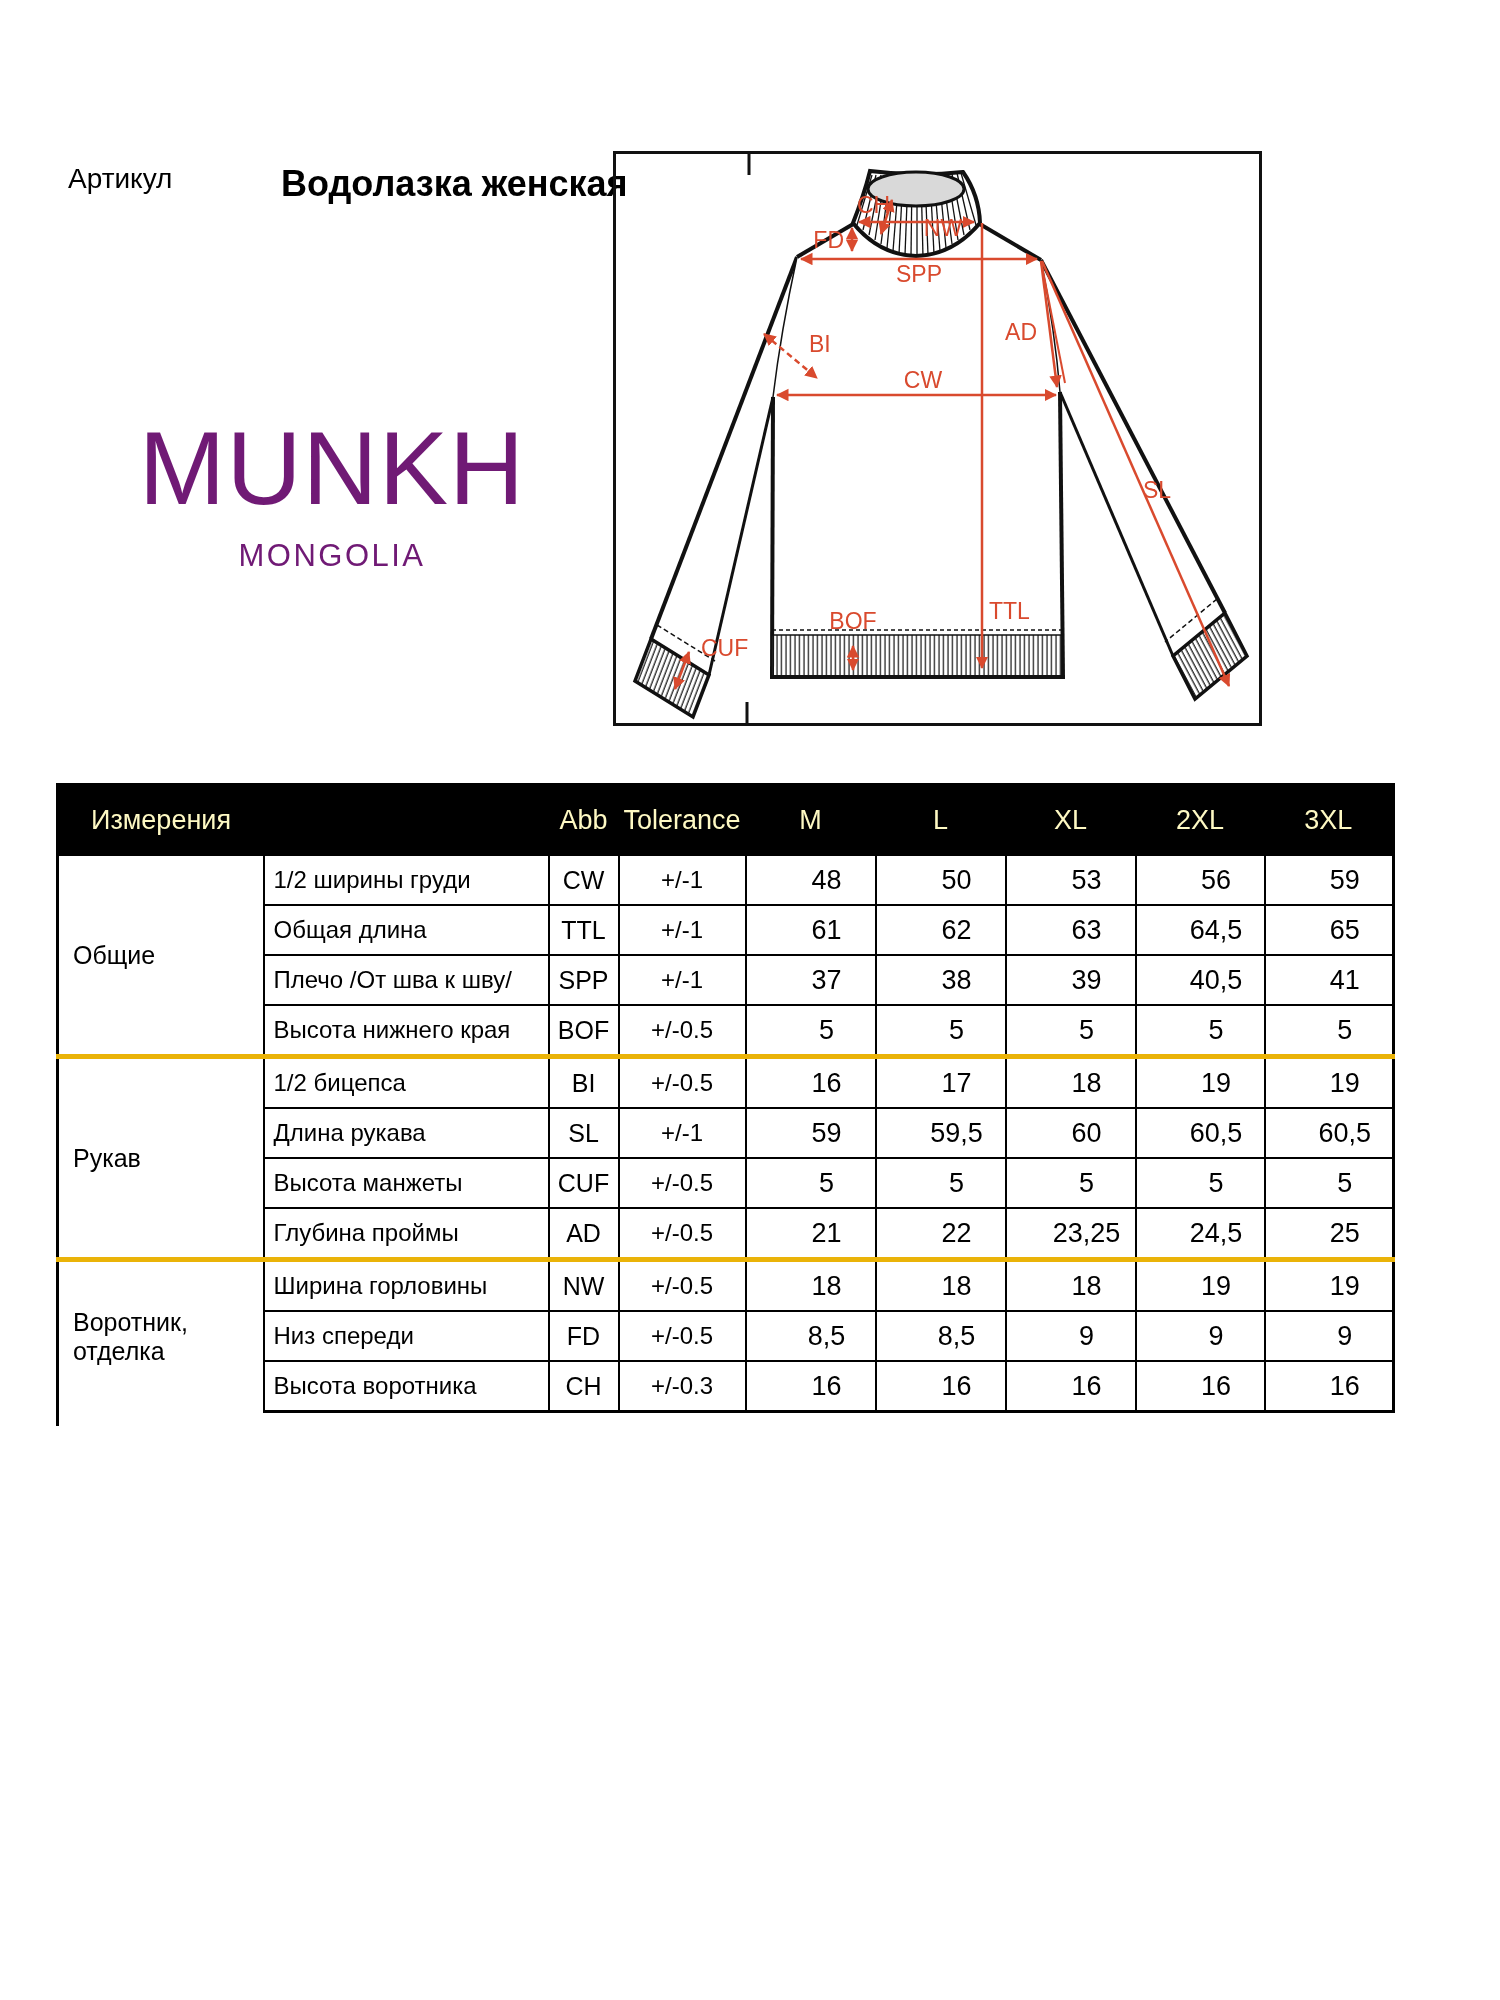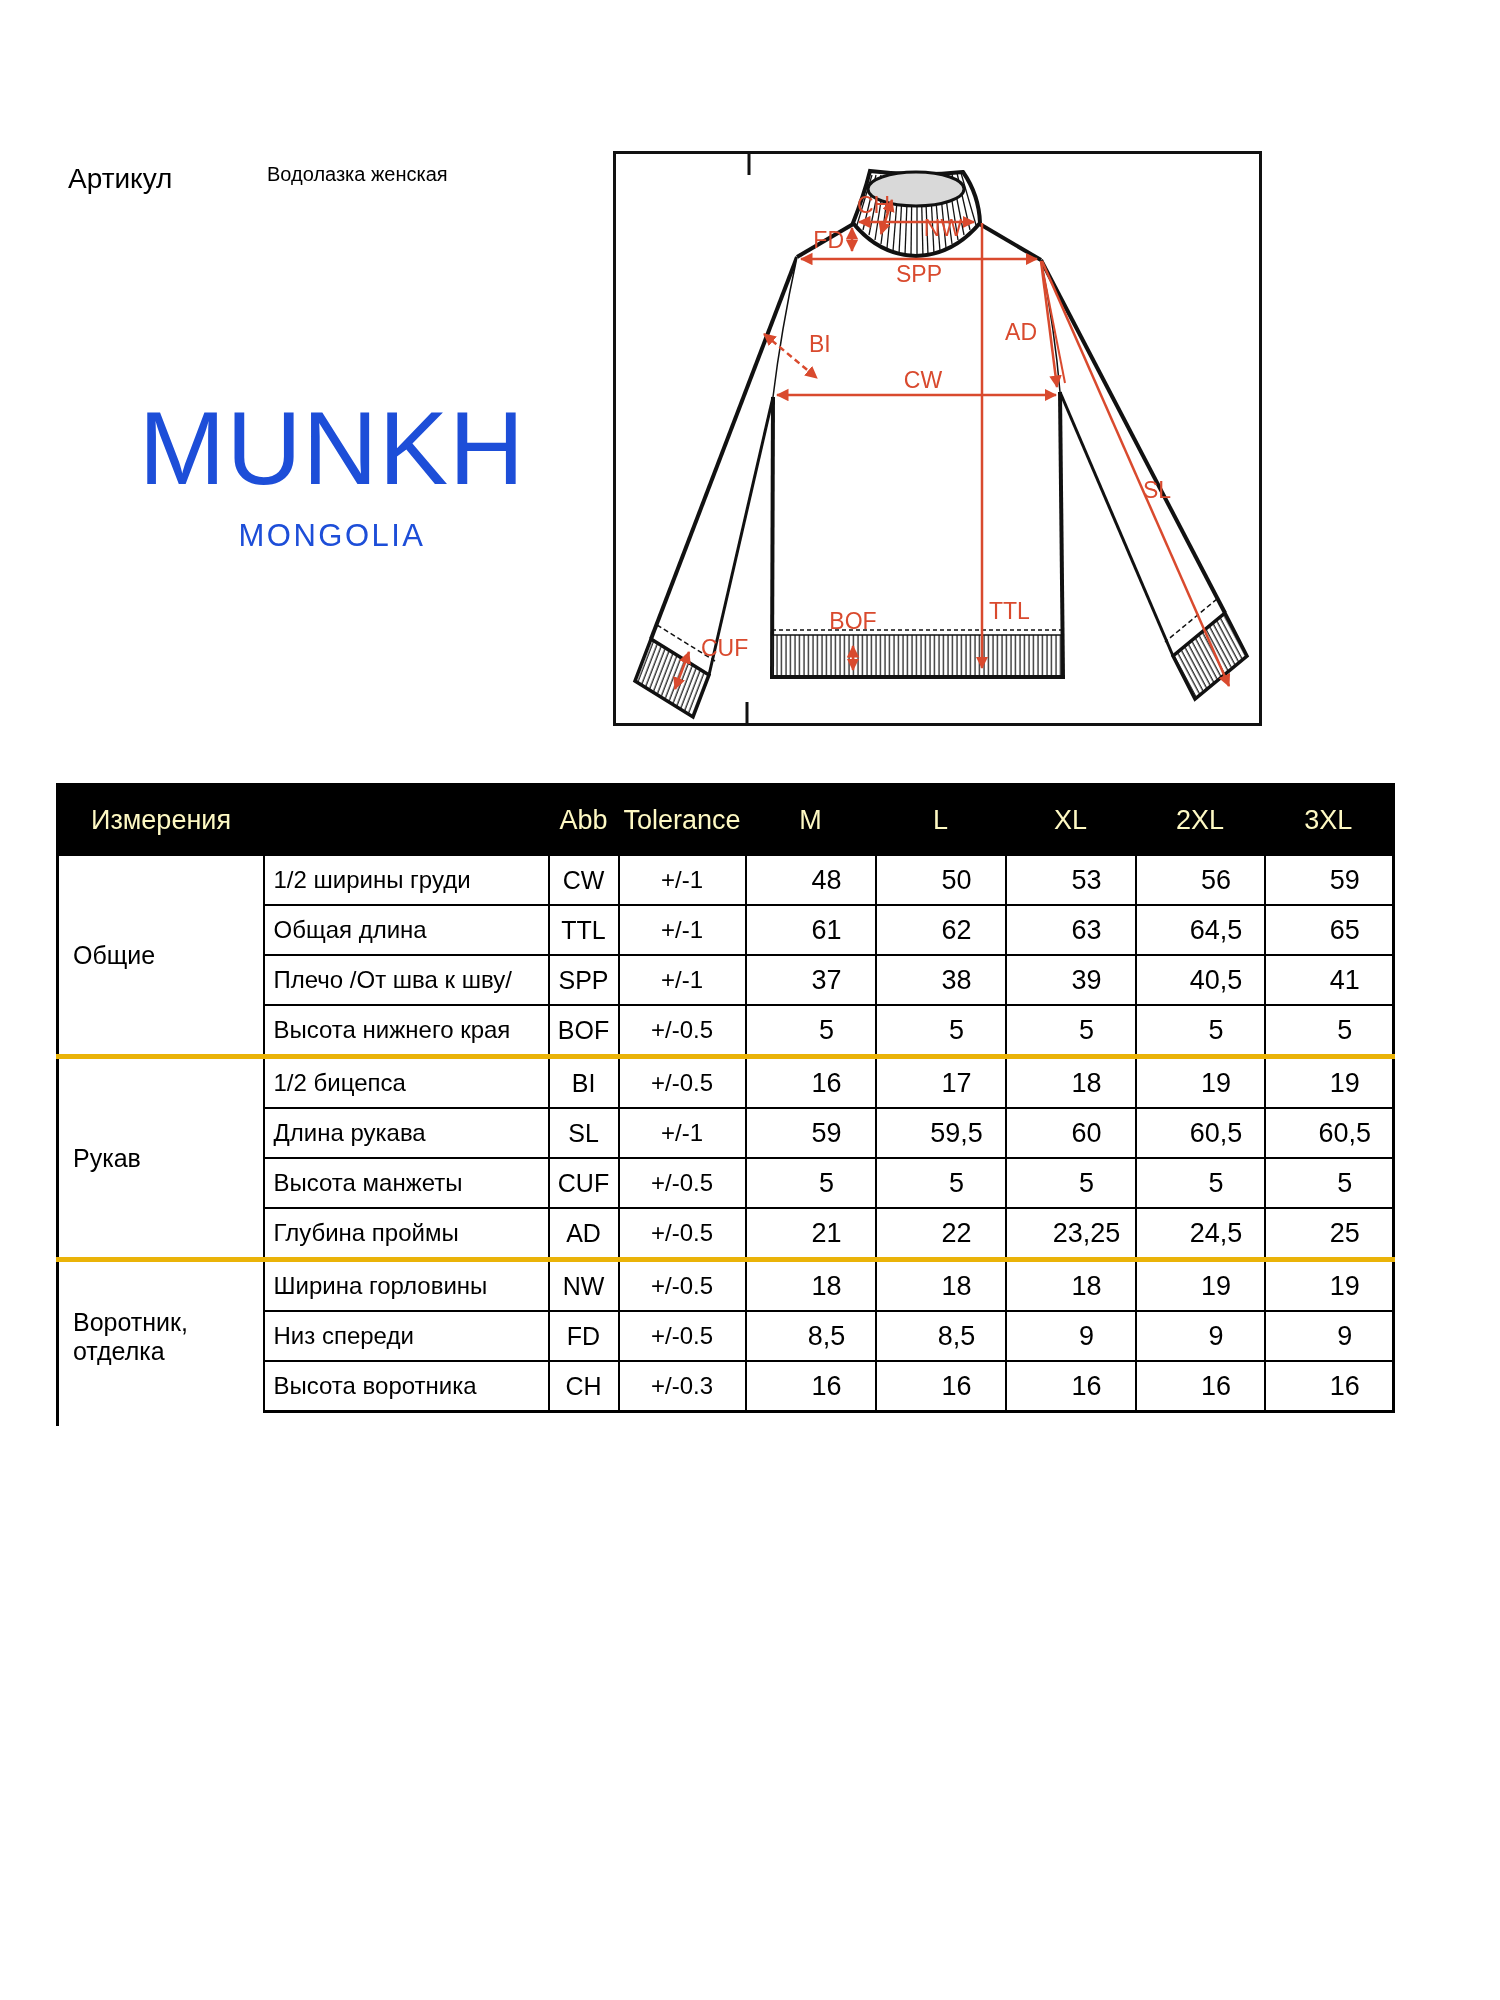--- a/index.html
+++ b/index.html
@@ -2,23 +2,23 @@
 <html><head>
 <meta charset="utf-8">
 <style>
   html,body { margin:0; padding:0; background:#fff; }
   .page {
     position:relative; width:1500px; height:2000px; background:#ffffff;
     font-family:"Liberation Sans", sans-serif; color:#000; overflow:hidden;
   }
   
   .article-label { position:absolute; left:68px; top:163px; font-size:28px; font-weight:normal; }
-  .article-value { position:absolute; left:267px; top:163px; font-size:20px; font-weight:normal; }
+  .article-value { position:absolute; left:281px; top:163px; font-size:36px; font-weight:bold; }
   
-  .brand { position:absolute; left:60px; top:396px; width:544px; text-align:center; color:#1d4ed8; }
+  .brand { position:absolute; left:60px; top:416px; width:544px; text-align:center; color:#701a75; }
   .brand-name { font-size:104px; line-height:1; letter-spacing:1px; font-weight:400; }
   .brand-country { margin-top:18px; font-size:31px; letter-spacing:2.5px; font-weight:400; }
   
   .diagram { position:absolute; left:613px; top:151px; }
   .dlabel { font-family:"Liberation Sans", sans-serif; font-size:23px; fill:#d94a2e; }
   
   .size-table {
     position:absolute; left:56px; top:783px; width:1336px;
     border-collapse:collapse; table-layout:fixed;
   }

